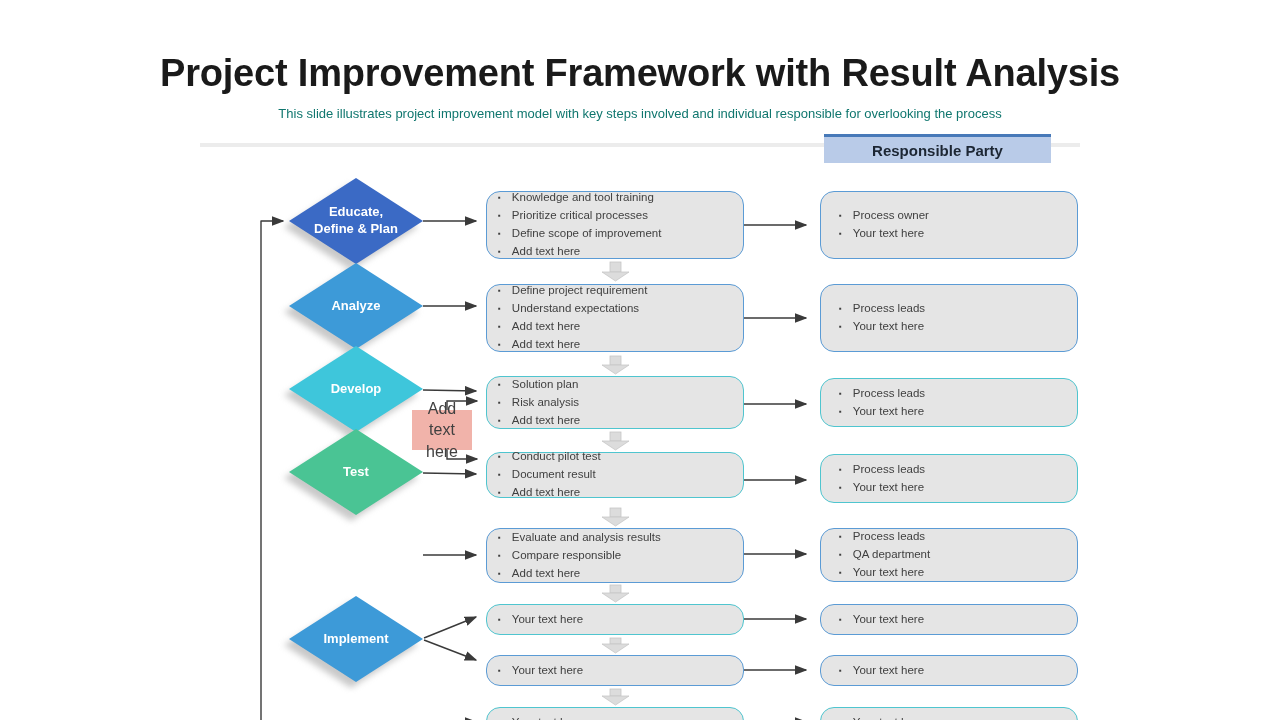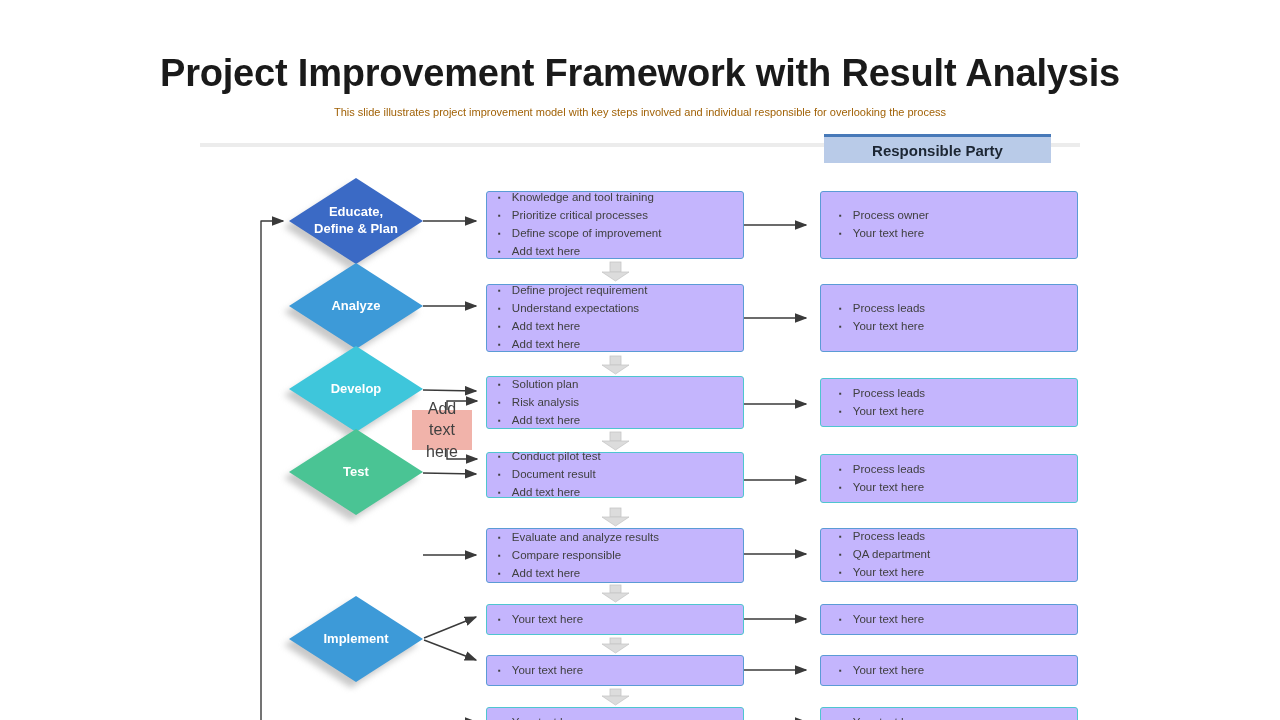--- a/index.html
+++ b/index.html
@@ -2,37 +2,37 @@
 <html><head>
 <meta charset="utf-8">
 <style>
   html,body{margin:0;padding:0;background:#fff;}
   .canvas{position:relative;width:1280px;height:720px;background:#ffffff;overflow:hidden;
           font-family:"Liberation Sans","DejaVu Sans",sans-serif;margin-top:46px;}
 
   .title{position:absolute;left:0;right:0;top:6px;text-align:center;
          font-size:38px;font-weight:bold;color:#1a1a1a;letter-spacing:-0.2px;}
   .subtitle{position:absolute;left:0;right:0;top:60px;text-align:center;
-            font-size:11px;color:#a16207;}
+            font-size:13px;color:#0f766e;}
   .rule{position:absolute;left:200px;top:97px;width:880px;height:4px;background:#ececec;z-index:0;}
   .rp{position:absolute;left:824px;top:88px;width:227px;height:26px;background:#B9CBE8;
       border-top:3px solid #4779B8;display:flex;align-items:center;justify-content:center;
       font-weight:bold;font-size:15px;color:#1c2633;z-index:2;}
 
   .diamond{position:absolute;left:289px;width:134px;height:86px;z-index:2;
            filter:drop-shadow(-5px 6px 3px rgba(120,120,120,.40));}
   .dshape{width:100%;height:100%;clip-path:polygon(50% 0,100% 50%,50% 100%,0 50%);
           display:flex;align-items:center;justify-content:center;text-align:center;
           color:#fff;font-weight:bold;font-size:13px;line-height:1.3;
           padding:0 19px;box-sizing:border-box;white-space:pre-line;}
   .c-blue{background:#3B6AC5;} .c-sky{background:#3D9AD8;}
   .c-cyan{background:#3EC6DB;} .c-green{background:#4AC494;}
 
-  .box{position:absolute;width:258px;background:#c4b5fd;border:1.4px solid #5B9BD5;
-       border-radius:3px;display:flex;align-items:center;box-sizing:border-box;z-index:2;}
+  .box{position:absolute;width:258px;background:#e5e5e5;border:1.4px solid #5B9BD5;
+       border-radius:14px;display:flex;align-items:center;box-sizing:border-box;z-index:2;}
   .b-blue{border-color:#5B9BD5;} .b-teal{border-color:#4FC5CF;}
   .box ul{list-style:none;margin:0;padding:0 6px 0 11px;}
   .box li{font-size:11.5px;color:#3f3f3f;line-height:16px;white-space:nowrap;}
   .box li::before{content:"▪";font-size:8px;margin-right:11px;position:relative;top:-1px;color:#3f3f3f;}
   .mid{left:486px;} .rightcol{left:820px;}
   .rightcol ul{padding-left:18px;}
 
   .note{position:absolute;left:412px;top:364px;width:60px;height:40px;background:#F1B3AA;
         display:flex;align-items:center;justify-content:center;text-align:center;
         font-size:16px;color:#404040;line-height:1.35;white-space:pre-line;z-index:2;}
@@ -162,21 +162,21 @@
   </div>
   <div class="box mid b-teal" style="top:406px;height:46px">
     <ul>
       <li>Conduct pilot test</li>
       <li>Document result</li>
       <li>Add text here</li>
     </ul>
   </div>
   <div class="box mid b-blue" style="top:482px;height:55px">
     <ul>
-      <li>Evaluate and analyze results</li>
+      <li>Evaluate and analysis results</li>
       <li>Compare responsible</li>
       <li>Add text here</li>
     </ul>
   </div>
   <div class="box mid b-teal" style="top:558px;height:31px">
     <ul>
       <li>Your text here</li>
     </ul>
   </div>
   <div class="box mid b-blue" style="top:609px;height:31px">

